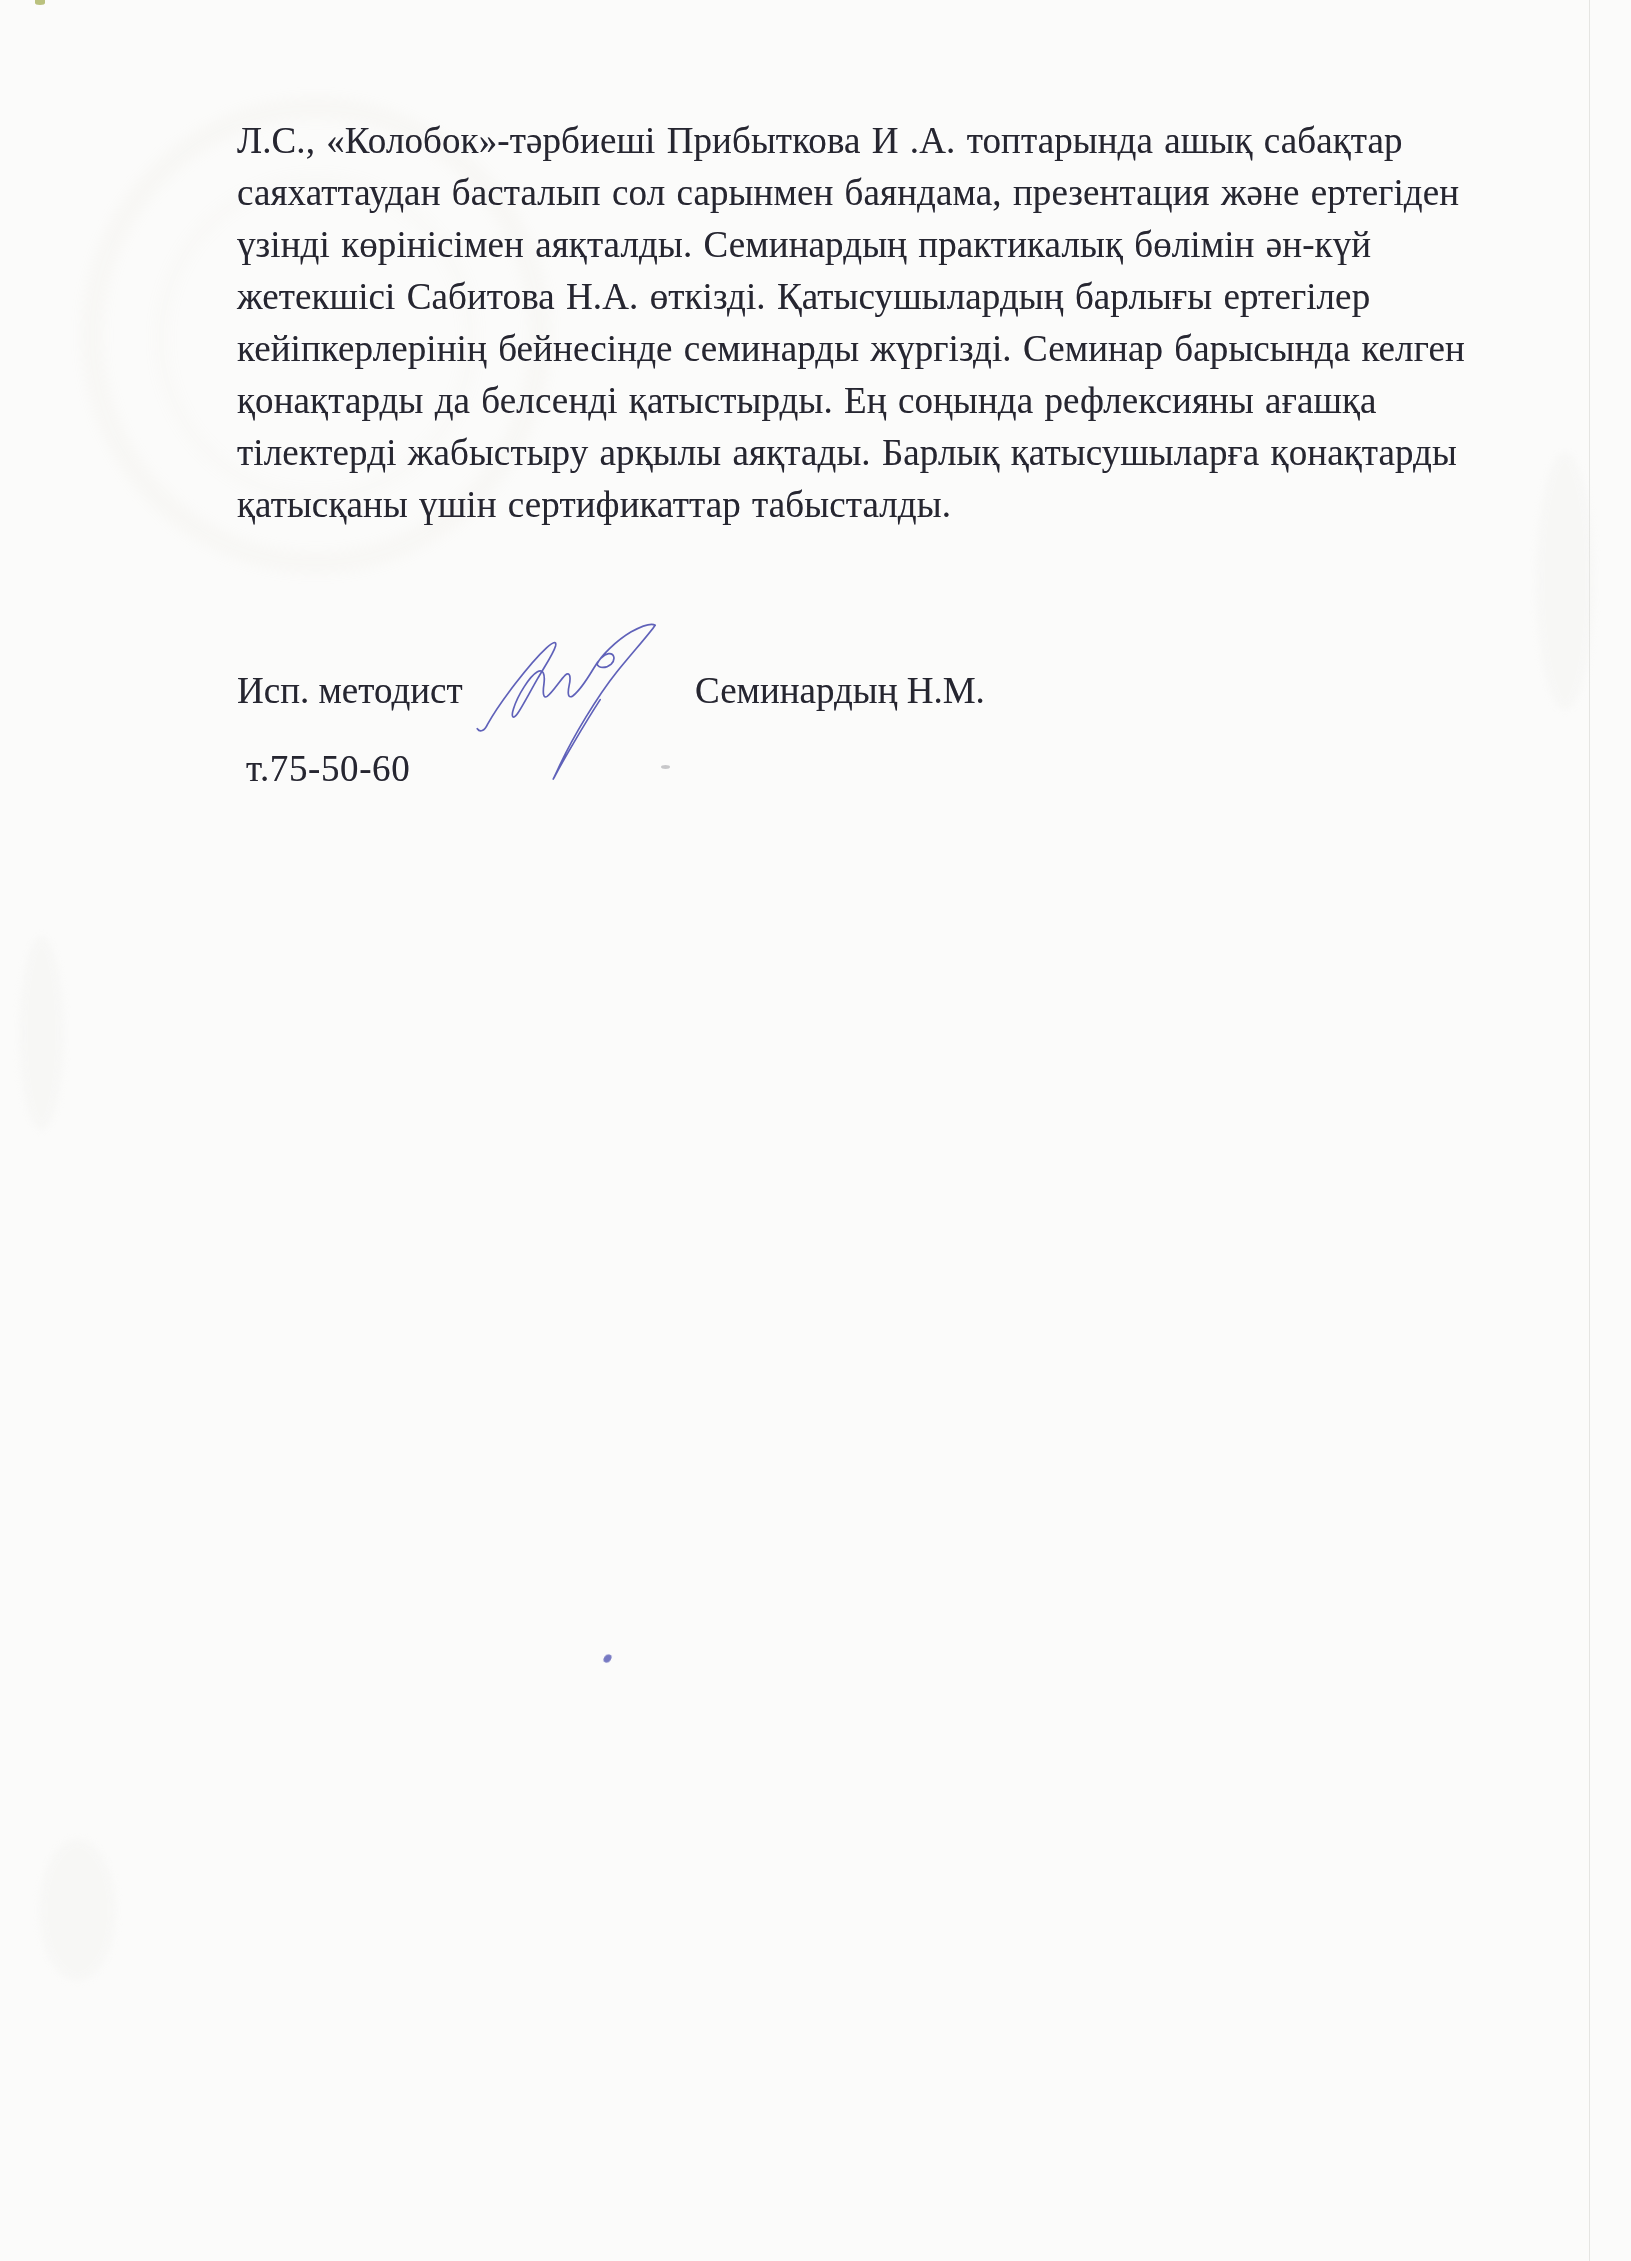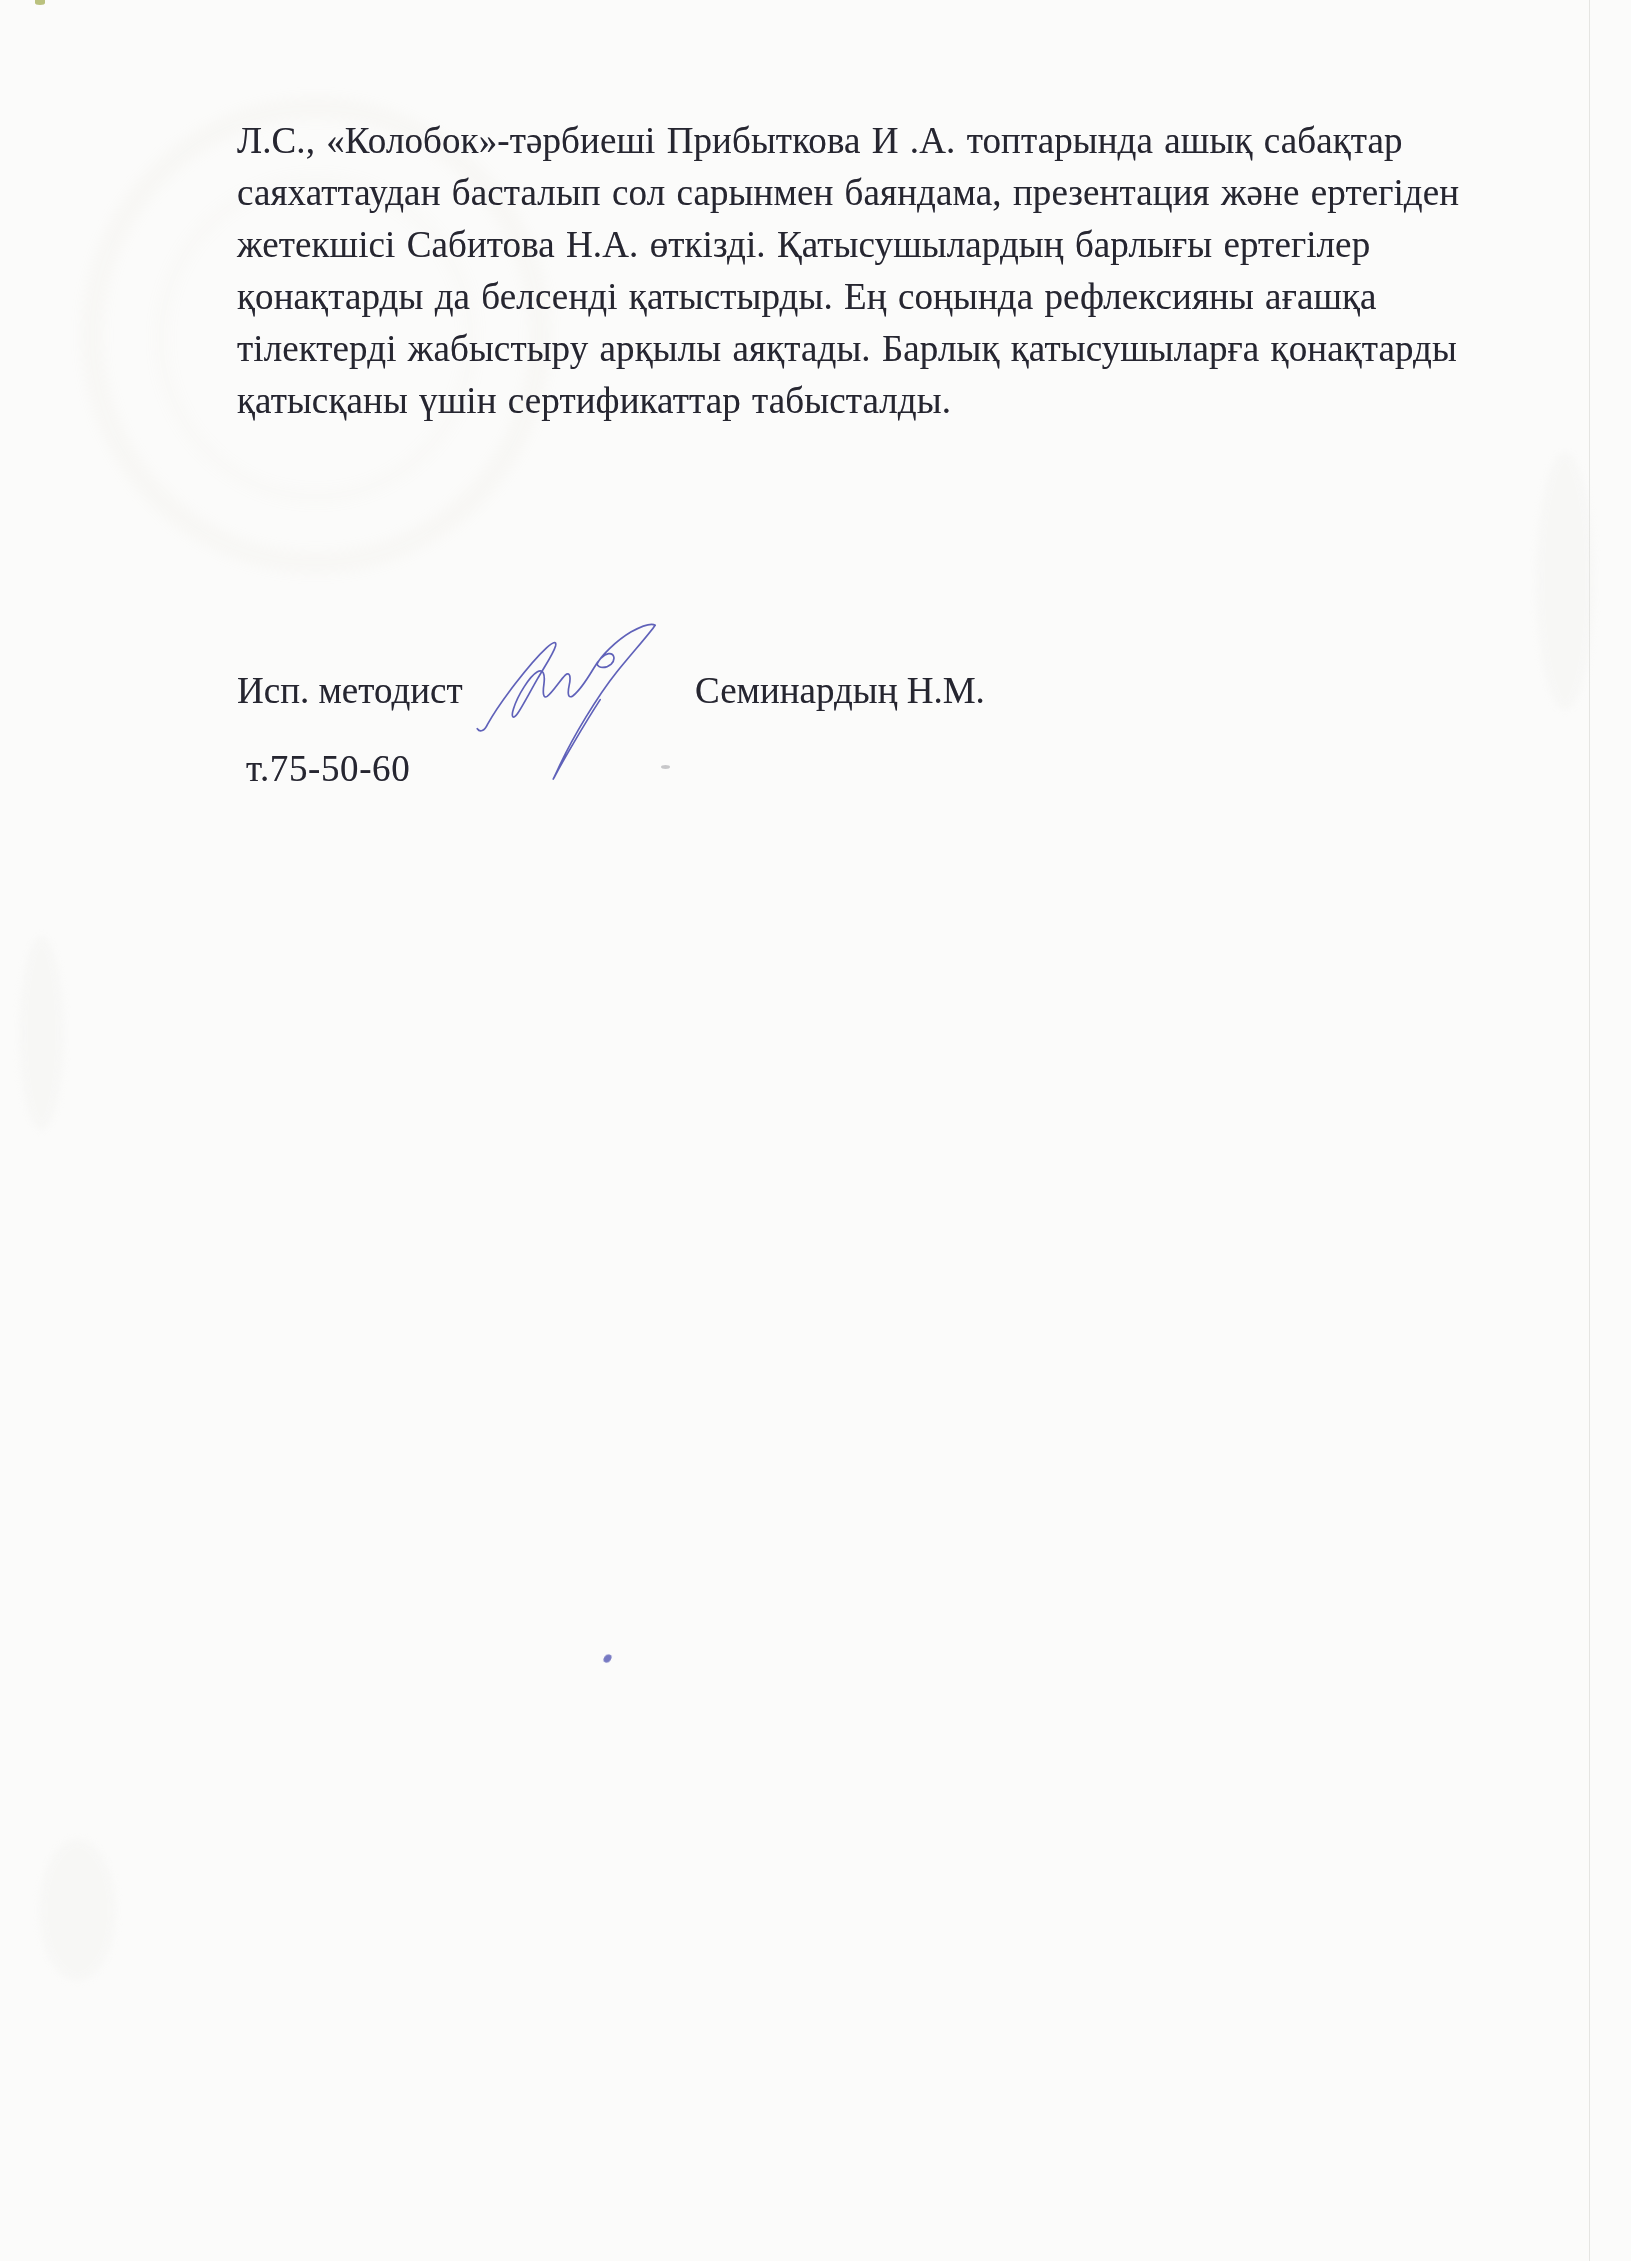--- a/index.html
+++ b/index.html
@@ -115,21 +115,23 @@
 <body>
 
 <div class="page">
 
   <div class="stamp-ghost"></div>
   <div class="stamp-ghost-inner"></div>
 
   <div class="paragraph">
     <div>Л.С., «Колобок»-тәрбиеші Прибыткова И .А. топтарында ашық сабақтар</div>
     <div>саяхаттаудан басталып сол сарынмен баяндама, презентация және ертегіден</div>
+    <div>үзінді көрінісімен аяқталды. Семинардың практикалық бөлімін ән-күй</div>
     <div>жетекшісі Сабитова Н.А. өткізді. Қатысушылардың барлығы ертегілер</div>
+    <div>кейіпкерлерінің бейнесінде семинарды жүргізді. Семинар барысында келген</div>
     <div>қонақтарды да белсенді қатыстырды. Ең соңында рефлексияны ағашқа</div>
     <div>тілектерді жабыстыру арқылы аяқтады. Барлық қатысушыларға қонақтарды</div>
     <div>қатысқаны үшін сертификаттар табысталды.</div>
   </div>
 
   <div class="sig-row-text sig-role">Исп. методист</div>
 
   <svg class="signature-svg" viewBox="0 0 320 320" xmlns="http://www.w3.org/2000/svg" aria-hidden="true">
     <path d="M 19 199
              C 23 205 30 203 35 192

